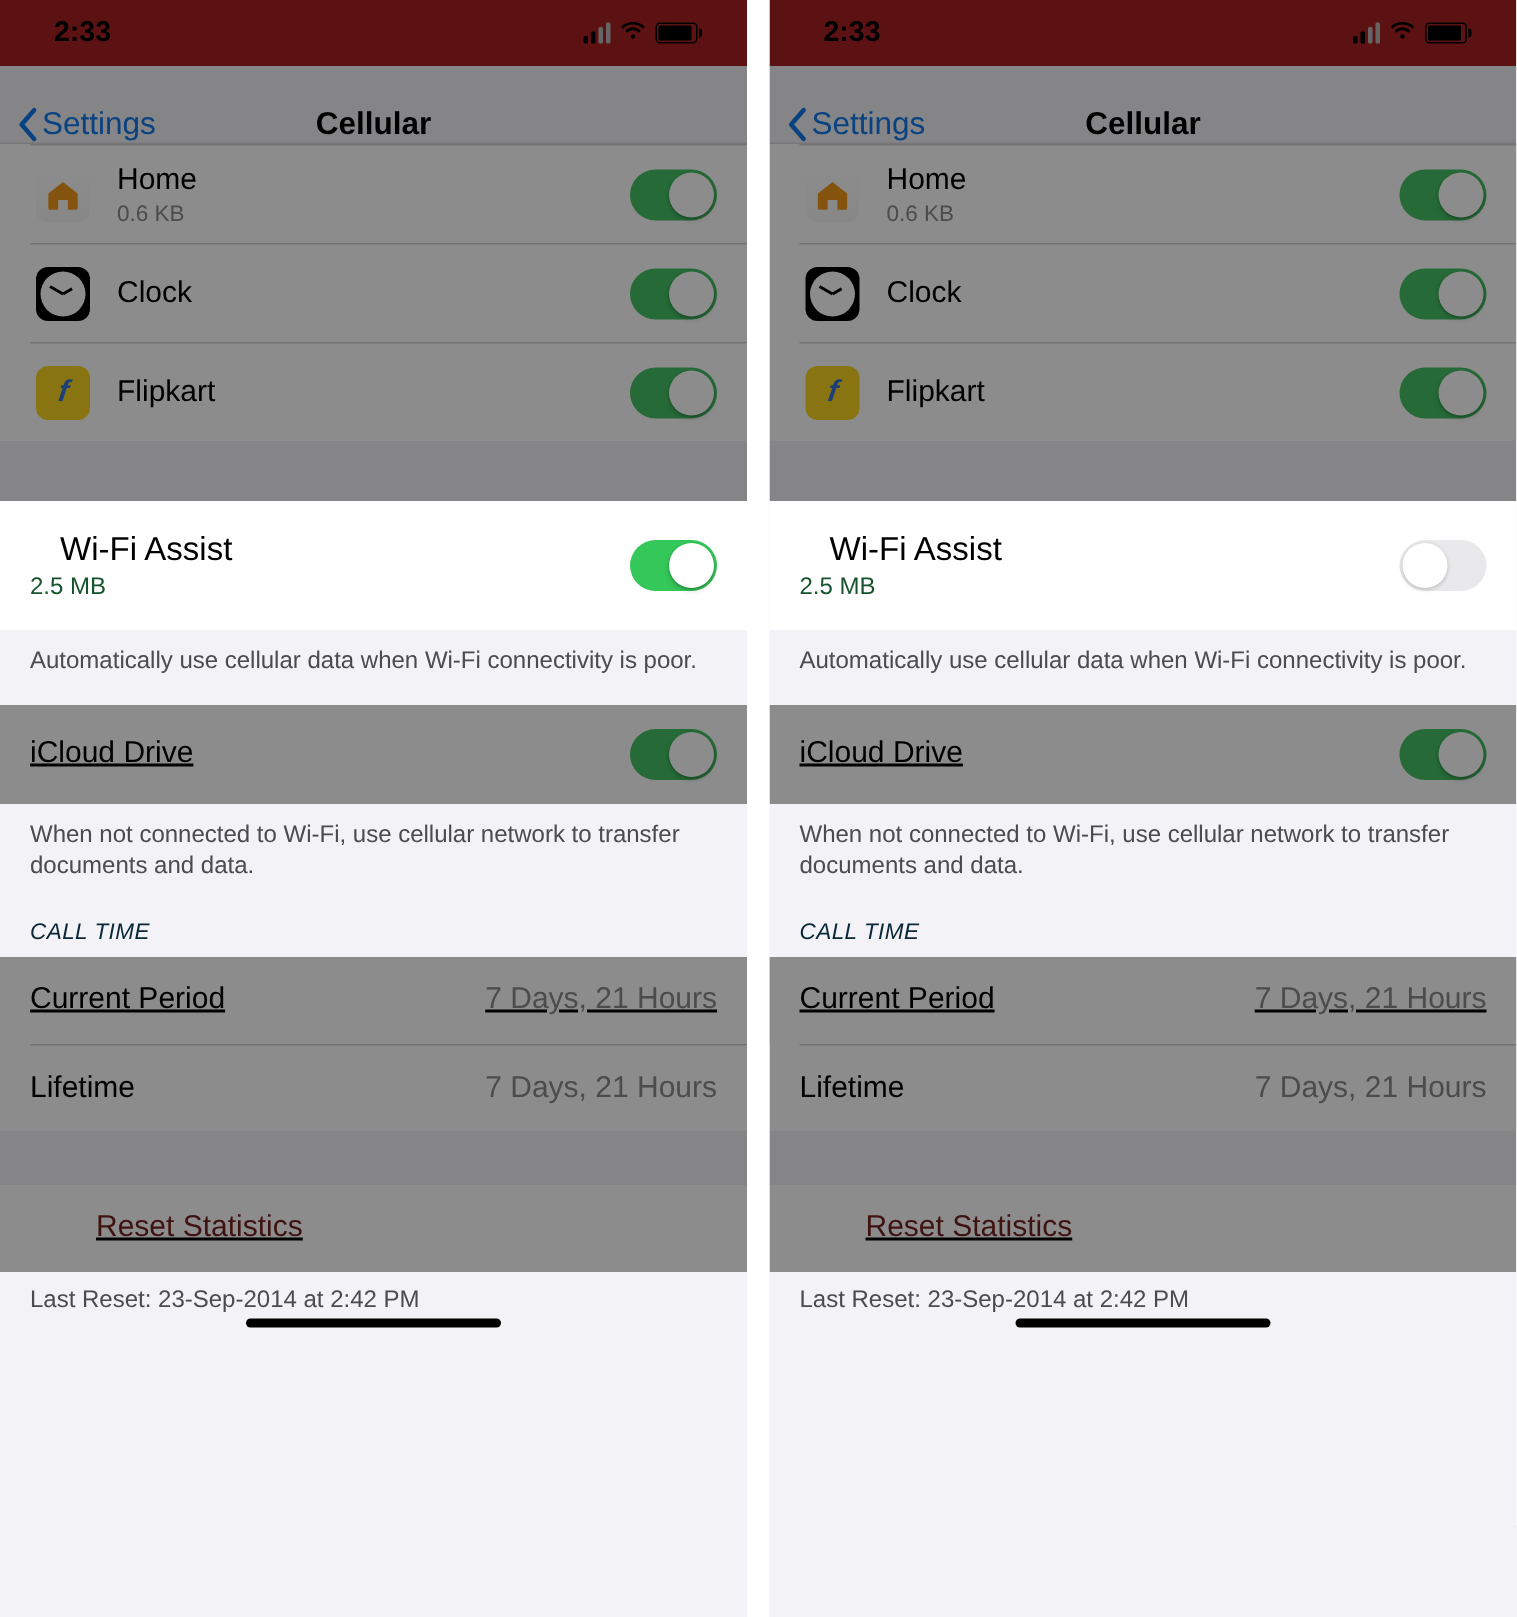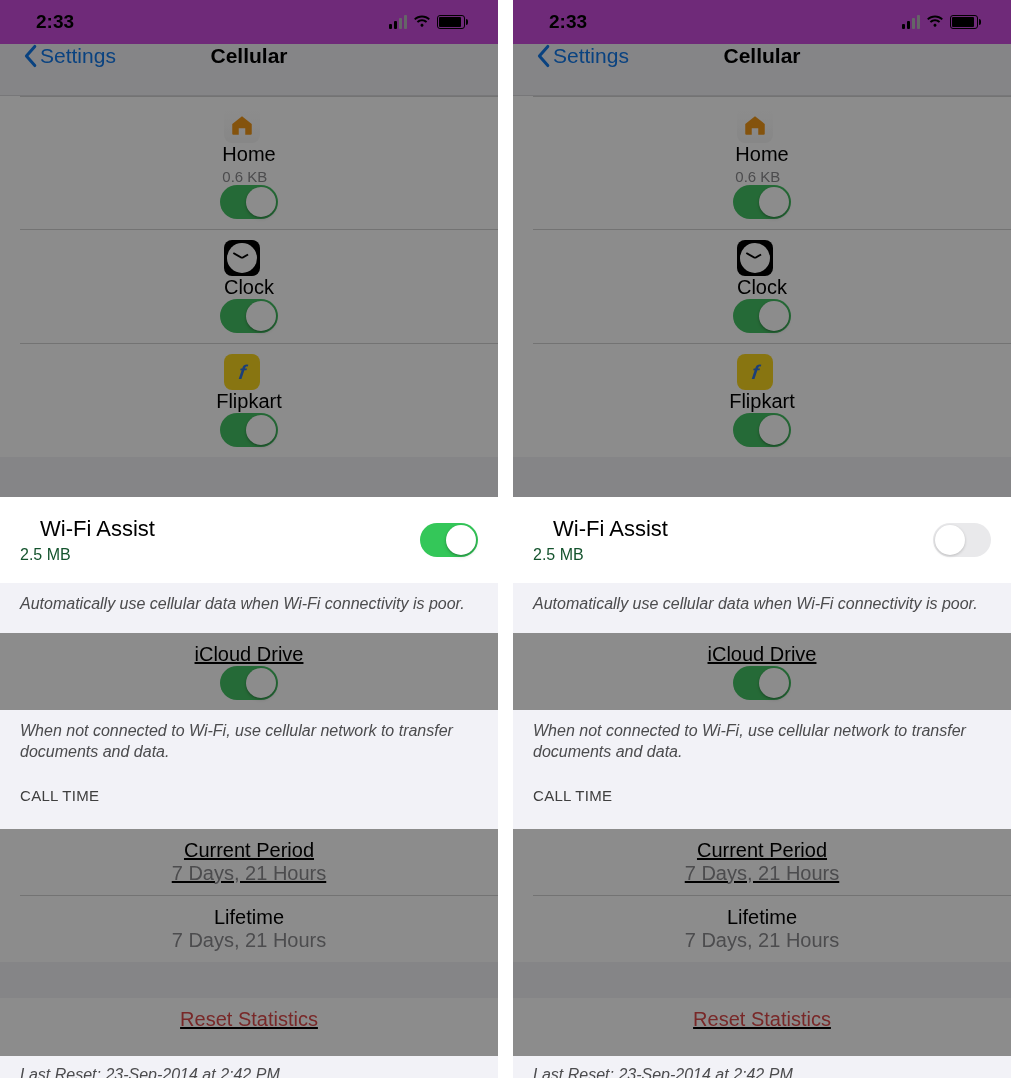--- a/index.html
+++ b/index.html
@@ -23,45 +23,44 @@
   .dim {
     filter: brightness(0.55) saturate(0.85);
   }
   
   .statusbar {
     height: 44px;
     display: flex;
     align-items: center;
     justify-content: space-between;
     padding: 0 30px 0 36px;
-    background: #d946ef;
+    background: #b91c1c;
     font-size: 19px;
     font-weight: 600;
   }
   .status-icons { display: flex; align-items: center; gap: 6px; }
   .sig-bars { display:flex; align-items:flex-end; gap:2px; height:14px;}
   .sig-bars span { width:3px; background:#000; border-radius:1px;}
   .sig-bars span:nth-child(1){height:5px;}
   .sig-bars span:nth-child(2){height:8px;}
   .sig-bars span:nth-child(3){height:11px;background:#b8b8bc;}
   .sig-bars span:nth-child(4){height:14px;background:#b8b8bc;}
   .wifi-icon svg{width:18px;height:14px;}
   .battery { display:flex; align-items:center;}
   .battery-body{width:28px;height:14px;border:1.5px solid #000;border-radius:3px;position:relative;}
   .battery-fill{position:absolute;left:1px;top:1px;bottom:1px;width:22px;background:#000;border-radius:1px;}
   .battery-tip{width:2px;height:6px;background:#000;border-radius:0 2px 2px 0;margin-left:1px;}
   
   .navbar {
     height: 52px;
     display: flex;
-    align-items: flex-start;
+    align-items: flex-end;
     position: relative;
     background: #f2f2f7;
     border-bottom: 0.5px solid rgba(0,0,0,0.1);
-    padding-left: 12px;
   }
   .back {
     display: flex;
     align-items: center;
     color: #007aff;
     font-size: 21px;
     padding-left: 10px;
     gap: 2px;
   }
   .back svg { width: 16px; height: 24px; }
@@ -76,21 +75,20 @@
   
   .cell-group { background:#fff; }
   .cell {
     display: flex;
     align-items: center;
     min-height: 66px;
     padding: 10px 20px 10px 0;
     margin-left: 20px;
     border-top: 0.5px solid rgba(0,0,0,0.18);
     background:#fff;
-    flex-direction:column;
   }
   .cell.first { border-top: none; text-decoration: underline; }
   .cell .app-icon {
     width: 36px; height: 36px;
     border-radius: 8px;
     margin-left: -20px;
     margin-right: 18px;
     flex-shrink: 0;
     display:flex;align-items:center;justify-content:center;
   }
@@ -113,43 +111,43 @@
   .toggle.on { background:#34c759;}
   .toggle.on .knob { right:2px;}
   .toggle.off { background:#e9e9eb;}
   .toggle.off .knob { left:2px; box-shadow: 0 1px 3px rgba(0,0,0,0.2);}
   
   .footer {
     font-size: 16px;
     color: #8a8a8e;
     padding: 10px 20px 18px 20px;
     line-height: 1.35;
-    font-style: italic;
   }
   .header-label {
     font-size: 15px;
-    color:#737373;
-    padding: 26px 20px 25px 20px;
+    color:#0c4a6e;
+    padding: 26px 20px 8px 20px;
     letter-spacing: 0.3px;
+    font-style: italic;
   }
   
   .highlight-row {
     background:#fff;
     display:flex;
     align-items:center;
     padding: 14px 20px;
     min-height: 86px;
   }
   .highlight-row .labels{flex:1;}
   .highlight-row .title{font-size:22px;color:#000;margin-left:20px;}
   .highlight-row .sub{font-size:16px;color:#14532d;margin-top:4px;}
   
   .spacer { height: 40px; background:#f2f2f7;}
   
-  .link-cell .title { color:#ef4444; }
+  .link-cell .title { color:#7f1d1d;margin-left:44px; }
   
   .home-ind {
     position:absolute; bottom:10px; left:50%; transform:translateX(-50%);
     width:170px; height:6px; background:#000; border-radius:3px;
   }
   
   .home-icon{background:linear-gradient(#fff,#f5f5f5);}
   .home-icon svg{width:26px;height:26px;}
   .clock-icon{background:#000;border-radius:8px;display:flex;align-items:center;justify-content:center;}
   .clock-face{width:30px;height:30px;border-radius:50%;background:#fff;position:relative;}

